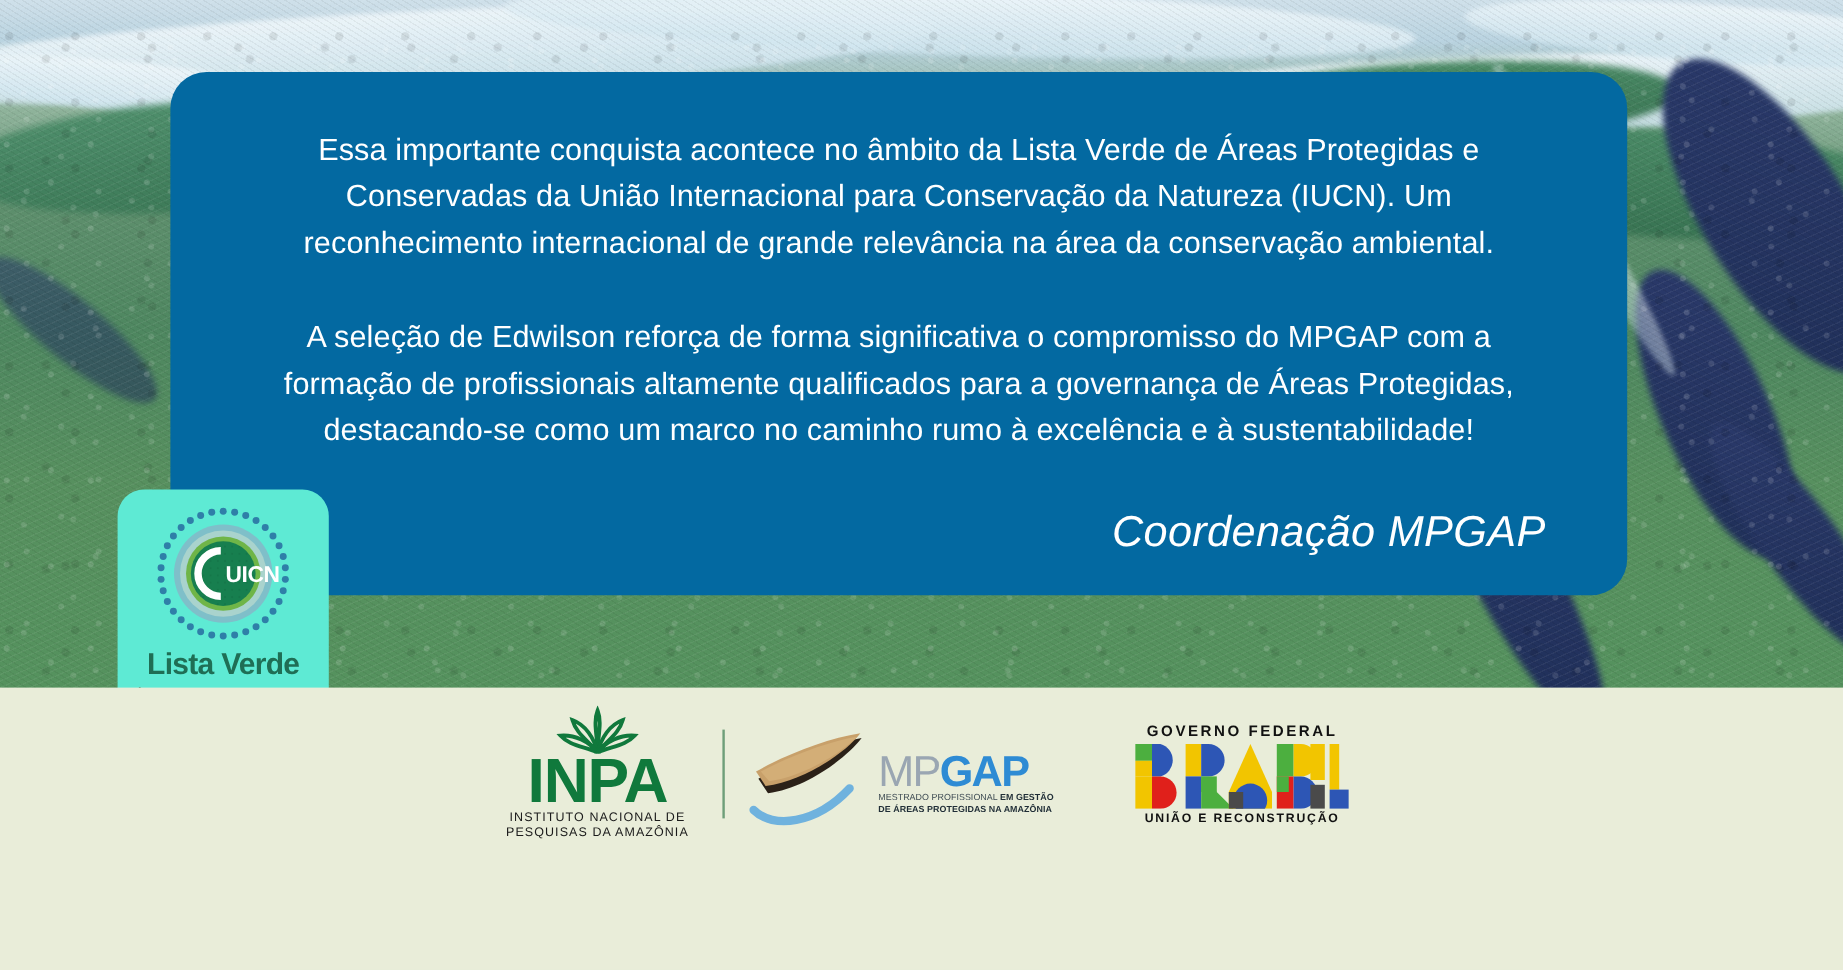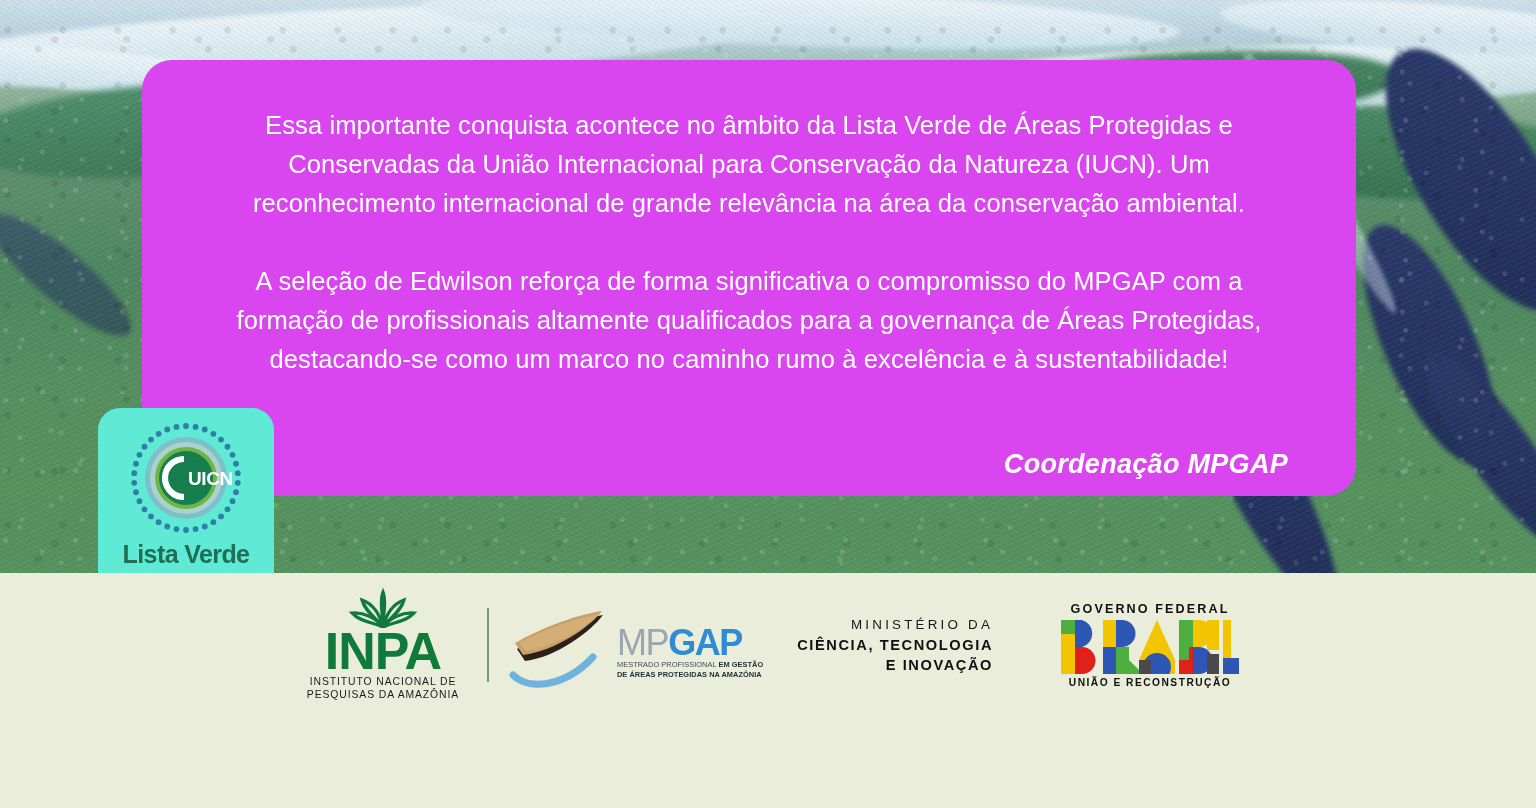--- a/index.html
+++ b/index.html
@@ -57,39 +57,38 @@
   #grain {
     position: absolute; inset: 0;
     background-image:
       repeating-linear-gradient(32deg, rgba(0,0,0,.05) 0 1px, transparent 1px 4px),
       repeating-linear-gradient(-24deg, rgba(255,255,255,.05) 0 1px, transparent 1px 5px);
   }
 
   
   #card {
     position: absolute; left: 142px; top: 60px; width: 1214px; height: 436px;
-    background: #d946ef;
+    background: #0369a1;
     border-radius: 30px;
     padding: 46px 58px 0 58px;
   }
   #card .para {
     color: #ffffff;
     font-size: 25.5px;
     line-height: 39px;
     text-align: center;
     letter-spacing: .1px;
   }
   #card .para + .para { margin-top: 39px; }
   #sign {
-    position: absolute; right: 68px; bottom: 16px;
+    position: absolute; right: 68px; bottom: 32px;
     color: #ffffff;
-    font-size: 27px;
+    font-size: 36px;
     font-style: italic;
     letter-spacing: .3px;
-    font-weight: bold;
   }
 
   
   #iucn-card {
     position: absolute; left: 98px; top: 408px; width: 176px; height: 192px;
     background: #5eead4;
     border-radius: 22px 22px 0 0;
     display: flex; flex-direction: column; align-items: center;
     padding-top: 10px;
   }
@@ -270,25 +269,20 @@
           <div class="mp">
             <span>MP</span><b>GAP</b>
           </div>
           <div class="t1">
             <span>MESTRADO PROFISSIONAL </span><b>EM GESTÃO</b>
           </div>
           <div class="t2">DE ÁREAS PROTEGIDAS NA AMAZÔNIA</div>
         </div>
       </div>
 
-      <div id="minist">
-        <div class="l1">MINISTÉRIO DA</div>
-        <div class="l2">CIÊNCIA, TECNOLOGIA</div>
-        <div class="l3">E INOVAÇÃO</div>
-      </div>
 
       <div id="gov">
         <div class="top">GOVERNO FEDERAL</div>
         <svg id="brasil" width="178" height="54" viewBox="0 0 178 54" aria-hidden="true">
 
           <rect x="0" y="0" width="14" height="14" fill="#4CAF3F"></rect>
           <rect x="0" y="14" width="14" height="13" fill="#F2C500"></rect>
           <path d="M14 0 h7 a14 14 0 0 1 0 27 h-7 z" fill="#2D56B5"></path>
           <rect x="0" y="27" width="14" height="27" fill="#F2C500"></rect>
           <path d="M14 27 h7 a13.5 13.5 0 0 1 0 27 h-7 z" fill="#E0201B"></path>

